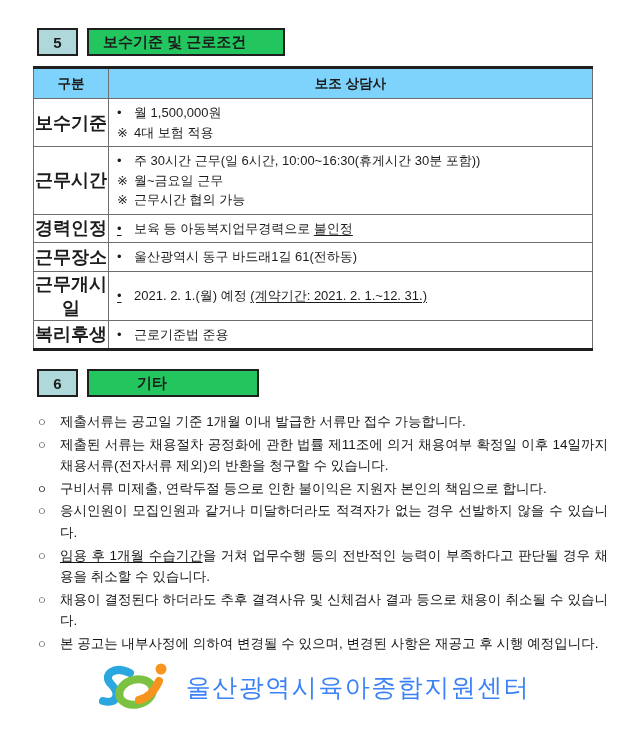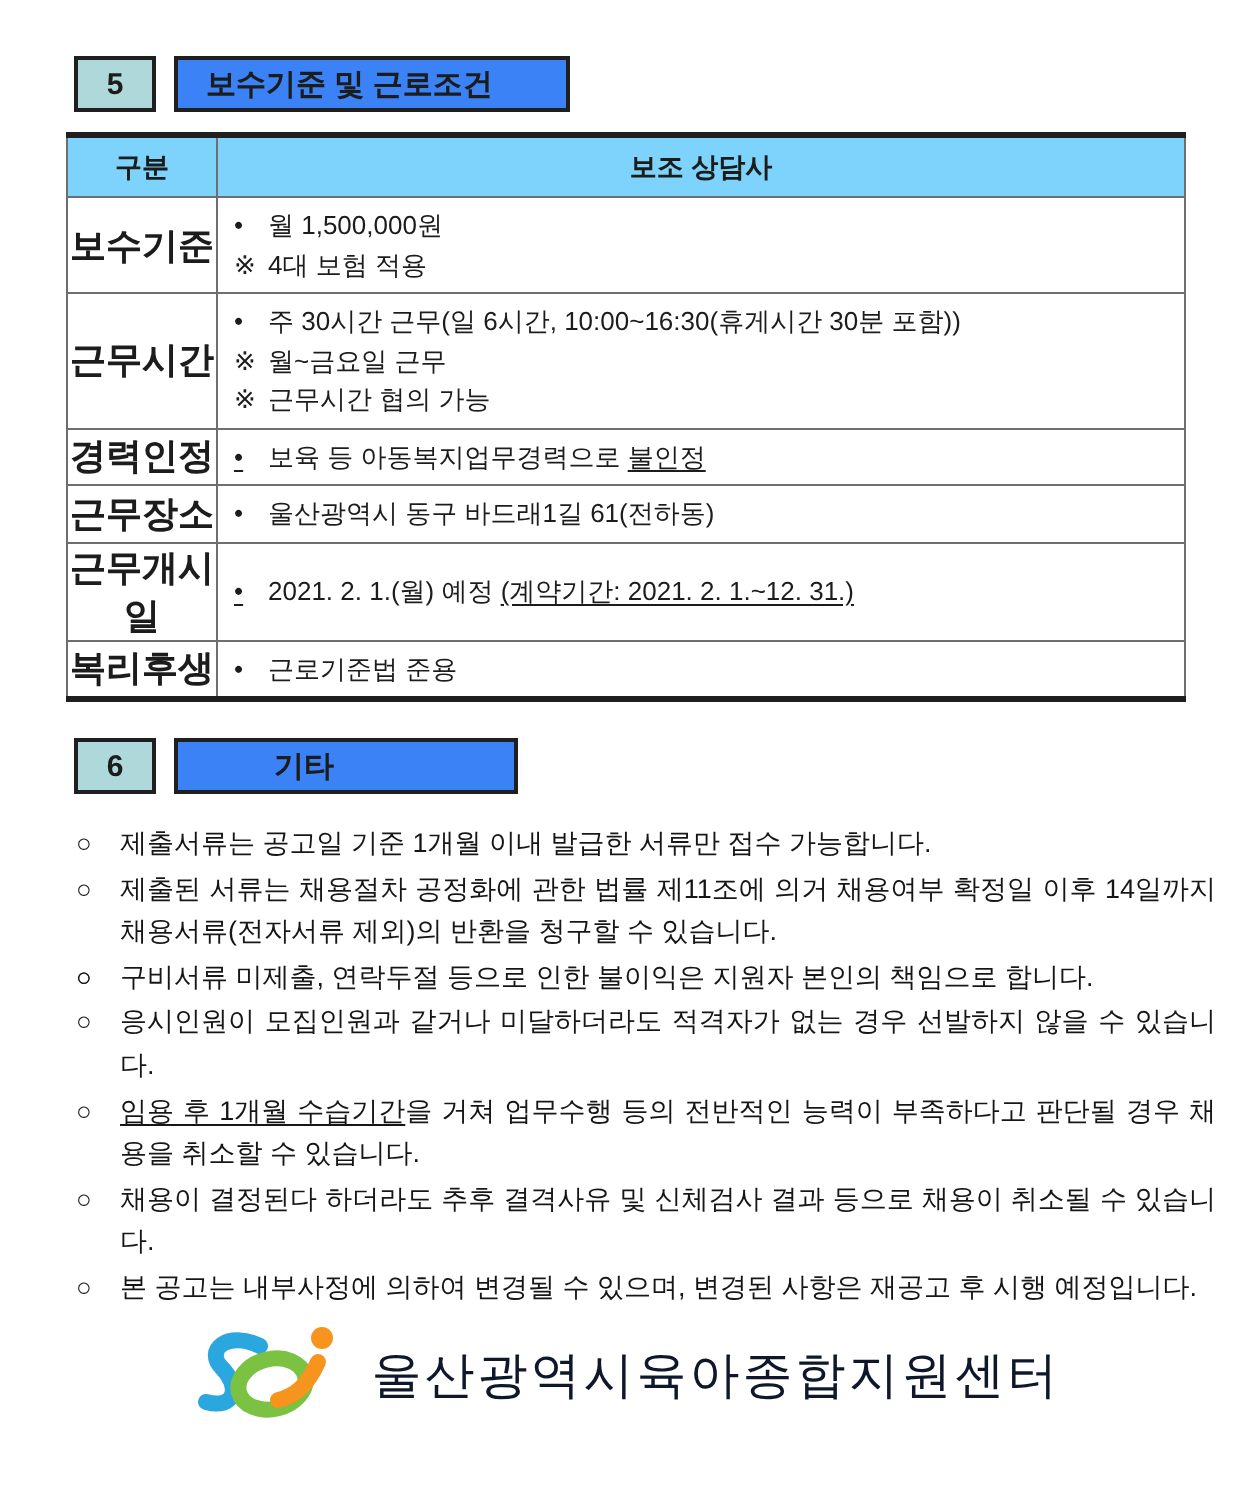--- a/index.html
+++ b/index.html
@@ -4,21 +4,21 @@
 <style>
   * { margin:0; padding:0; box-sizing:border-box; }
   html,body { background:#fff; }
   body { font-family:"Liberation Sans","DejaVu Sans",sans-serif; color:#1c1c1c; }
   .page { position:relative; width:626px; height:750px; background:#ffffff; padding-top:28px; overflow:hidden; }
 
   
   .section-header { display:flex; gap:9px; margin-left:37px; height:28px; }
   .num-box { width:41px; height:28px; background:#aed8da; border:2px solid #1f1f1f;
              font-weight:bold; font-size:15px; display:flex; align-items:center; justify-content:center; }
-  .title-box { height:28px; border:2px solid #1f1f1f; background:#3b82f6; font-weight:bold; font-size:15px;
+  .title-box { height:28px; border:2px solid #1f1f1f; background:#22c55e; font-weight:bold; font-size:15px;
                display:flex; align-items:center; padding:0 14px; }
   .title-box.s5 { width:198px; }
   .title-box.s6 { width:172px;padding-left:48px; }
   .gap-s6 { margin-top:18px; }
 
   
   table { width:560px; margin:10px 0 0 33px; border-collapse:collapse; font-size:13px; color:#1c1c1c;
           border-top:3px solid #1f1f1f; border-bottom:3px solid #1f1f1f; }
   th, td { border:1px solid #6e6e6e; }
   thead th { background:#7dd3fc; font-weight:bold; font-size:13.5px; height:31px; text-align:center; }
@@ -29,21 +29,21 @@
   .u { text-decoration:underline; text-underline-offset:2px; }
 
   
   .notes { margin:14px 18px 0 38px; }
   .note { position:relative; padding-left:22px; font-size:13.5px; line-height:21.6px;
           margin-bottom:1px; text-align:justify; color:#161616; }
   .note-mark { position:absolute; left:0; top:0; font-size:13px; }
 
   
   .logo { position:absolute; left:0; right:0; top:658px; display:flex; justify-content:center; align-items:center; gap:8px; }
-  .logo-kr { font-size:25px; color:#0f172a; letter-spacing:1.5px; }
+  .logo-kr { font-size:25px; color:#3b82f6; letter-spacing:1.5px; }
   .logo-en { font-size:9.5px; font-weight:bold; color:#7d7d7d; letter-spacing:0.55px; text-align:center; margin-top:2px; }
 </style>
 </head>
 <body>
 
 <div class="page">
 
   <div class="section-header">
     <div class="num-box">5</div>
     <div class="title-box s5">보수기준 및 근로조건</div>

